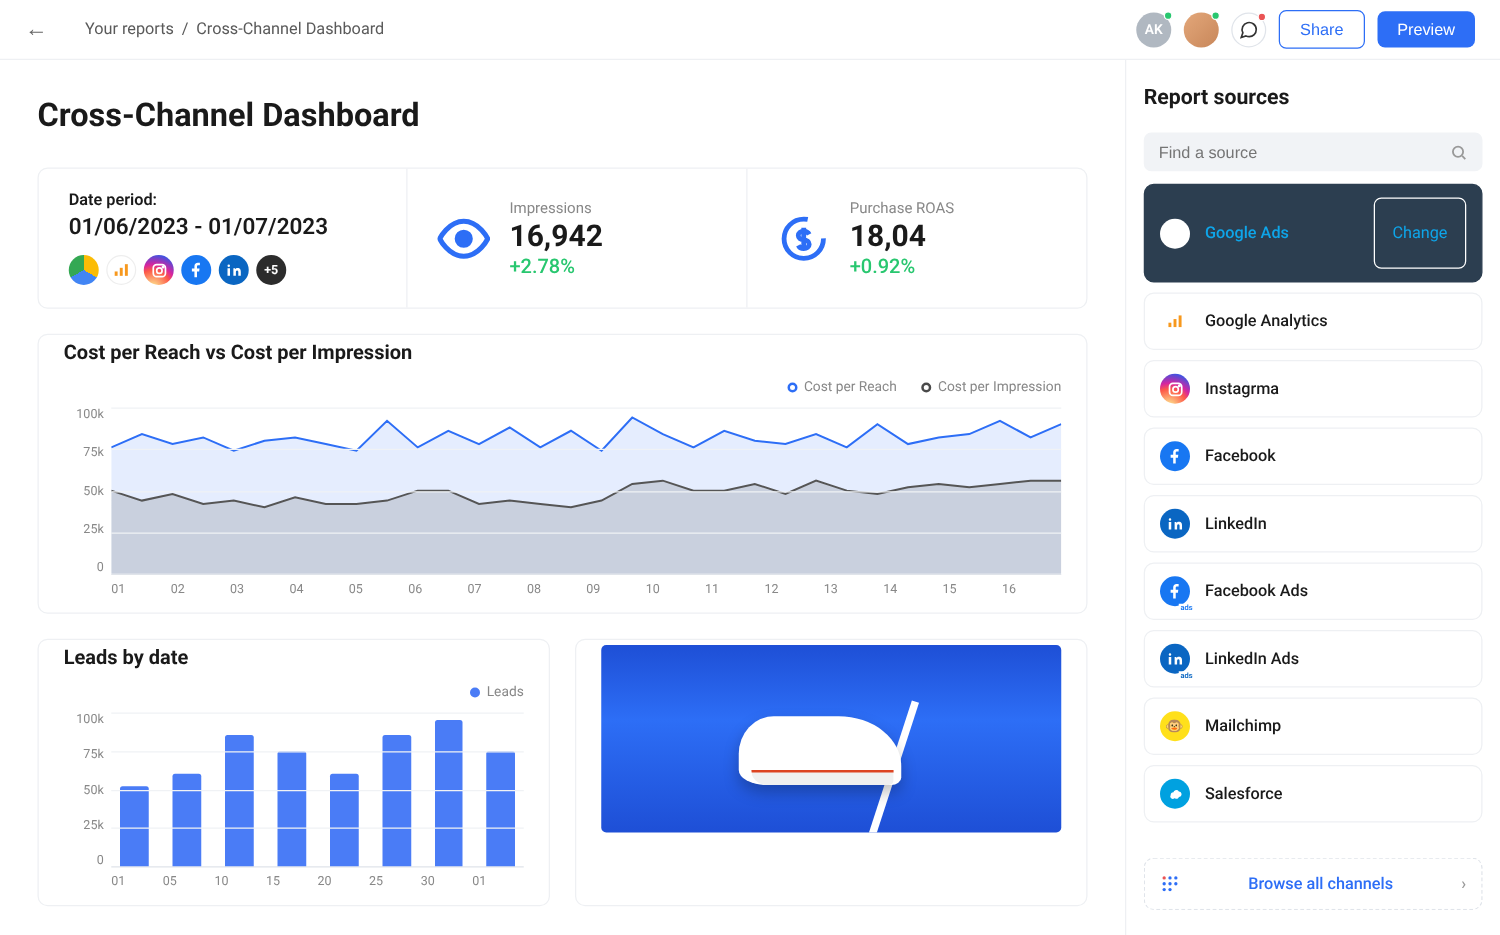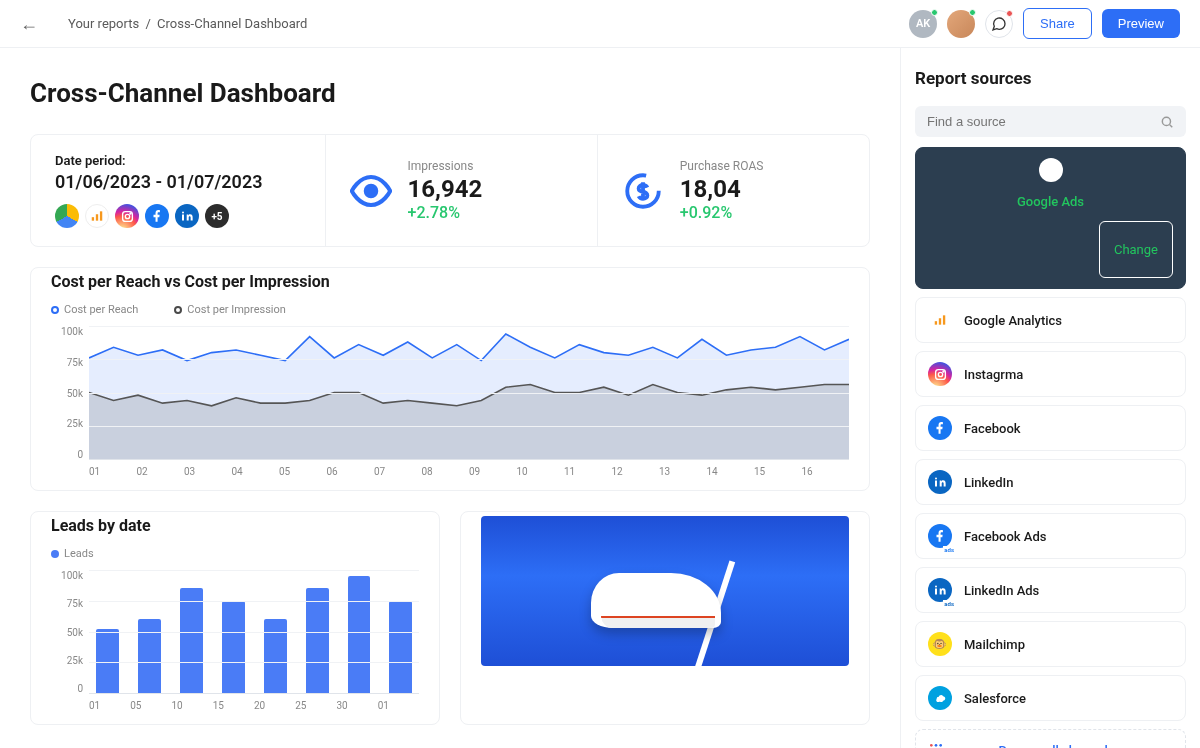--- a/index.html
+++ b/index.html
@@ -34,21 +34,21 @@
 .ic-fb { background: #1877f2; }
 .ic-in { background: #0a66c2; }
 .ic-more { background: #2c2c2c; font-size: 10px; }
 .metric-cell { display: flex; align-items: center; gap: 16px; }
 .metric-icon { width: 42px; height: 42px; }
 .metric-label { font-size: 12px; color: #888; margin-bottom: 2px; }
 .metric-val { font-size: 24px; font-weight: 700; }
 .metric-delta { font-size: 16px; color: #28c76f; font-weight: 500; }
 .card { border: 1px solid #eef0f3; border-radius: 8px; padding: 4px 20px; }
 .card h3 { font-size: 16px; margin-bottom: 12px; }
-.legend { display: flex; gap: 36px; font-size: 11px; color: #888; margin-bottom: 10px; }
+.legend { display: flex; gap: 20px; font-size: 11px; color: #888; margin-bottom: 10px; justify-content: flex-end; }
 .legend-item { display: flex; align-items: center; gap: 5px; }
 .legend-dot { width: 8px; height: 8px; border-radius: 50%; border: 2px solid; }
 .chart-wrap { position: relative; height: 160px; }
 .y-axis { position: absolute; left: 0; top: 0; bottom: 26px; width: 32px; display: flex; flex-direction: column; justify-content: space-between; }
 .y-tick { font-size: 10px; color: #888; text-align: right; }
 .plot { position: absolute; left: 38px; right: 0; top: 0; bottom: 26px; border-bottom: 1px solid #e0e4ea; }
 .grid-line { position: absolute; left: 0; right: 0; height: 1px; background: #f0f2f5; }
 .x-axis { position: absolute; left: 38px; right: 0; bottom: 0; height: 20px; display: flex; }
 .x-tick { flex: 1; font-size: 10px; color: #888; }
 .bottom-row { display: flex; gap: 20px; margin-top: 20px; }
@@ -56,21 +56,21 @@
 .bar { flex: 1; background: #4a7cf6; border-radius: 2px 2px 0 0; }
 .media-img { width: 100%; height: 150px; border-radius: 4px; margin-bottom: 14px; background: linear-gradient(180deg,#1e4fd6 0%,#2d6ef6 40%,#1e4fd6 100%); position: relative; overflow: hidden; }
 .media-img::before { content: ""; position: absolute; left: 55%; top: 25%; width: 6px; height: 200%; background: #fff; transform: rotate(18deg); }
 .shoe { position: absolute; left: 30%; top: 38%; width: 130px; height: 55px; background: #fff; border-radius: 28px 50px 8px 22px / 30px 40px 6px 12px; box-shadow: 0 6px 12px rgba(0,0,0,0.25); }
 .shoe::after { content: ""; position: absolute; left: 10px; right: 6px; bottom: 0; height: 10px; background: #f0f0f0; border-radius: 0 0 6px 18px; border-top: 2px solid #d42; }
 .sidebar { width: 300px; border-left: 1px solid #eef0f3; padding: 20px 14px; display: flex; flex-direction: column; }
 .sidebar h2 { font-size: 17px; font-weight: 700; margin-bottom: 18px; }
 .search-box { display: flex; align-items: center; background: #f1f3f6; border-radius: 6px; padding: 8px 12px; margin-bottom: 10px; }
 .search-box input { flex: 1; border: none; background: transparent; outline: none; font-size: 13px; color: #666; }
 .src-item { display: flex; align-items: center; border: 1px solid #eef0f3; border-radius: 8px; padding: 10px 12px; margin-bottom: 8px; cursor: pointer; gap: 12px; }
-.src-item.active { background: #2c3e50; border-color: #2c3e50; color: #22c55e; flex-direction: column; }
+.src-item.active { background: #2c3e50; border-color: #2c3e50; color: #0ea5e9; }
 .src-icon-box { width: 24px; height: 24px; border-radius: 50%; display: flex; align-items: center; justify-content: center; font-size: 11px; font-weight: 700; background: #fff; flex-shrink: 0; }
 .src-label { font-size: 13px; font-weight: 500; }
 .change-btn { margin-left: auto; border: 1px solid #fff; border-radius: 6px; padding: 20px 14px; font-size: 13px; cursor: pointer; }
 .browse-row { margin-top: auto; border: 1px dashed #e0e4ea; border-radius: 8px; padding: 12px; display: flex; align-items: center; gap: 12px; font-size: 13px; font-weight: 500; color: #2d6ef6; cursor: pointer; }
 .browse-row .label { flex: 1; text-align: center; }
 .ic-fbads { background: #1877f2; position: relative; }
 .ic-fbads::after { content: "ads"; position: absolute; bottom: -5px; right: -3px; font-size: 6px; color: #1877f2; background: #fff; padding: 0 1px; font-weight: 600; }
 .ic-inads { background: #0a66c2; position: relative; }
 .ic-inads::after { content: "ads"; position: absolute; bottom: -5px; right: -3px; font-size: 6px; color: #0a66c2; background: #fff; padding: 0 1px; font-weight: 600; }
 .ic-mc { background: #ffe01b; color: #000; }

